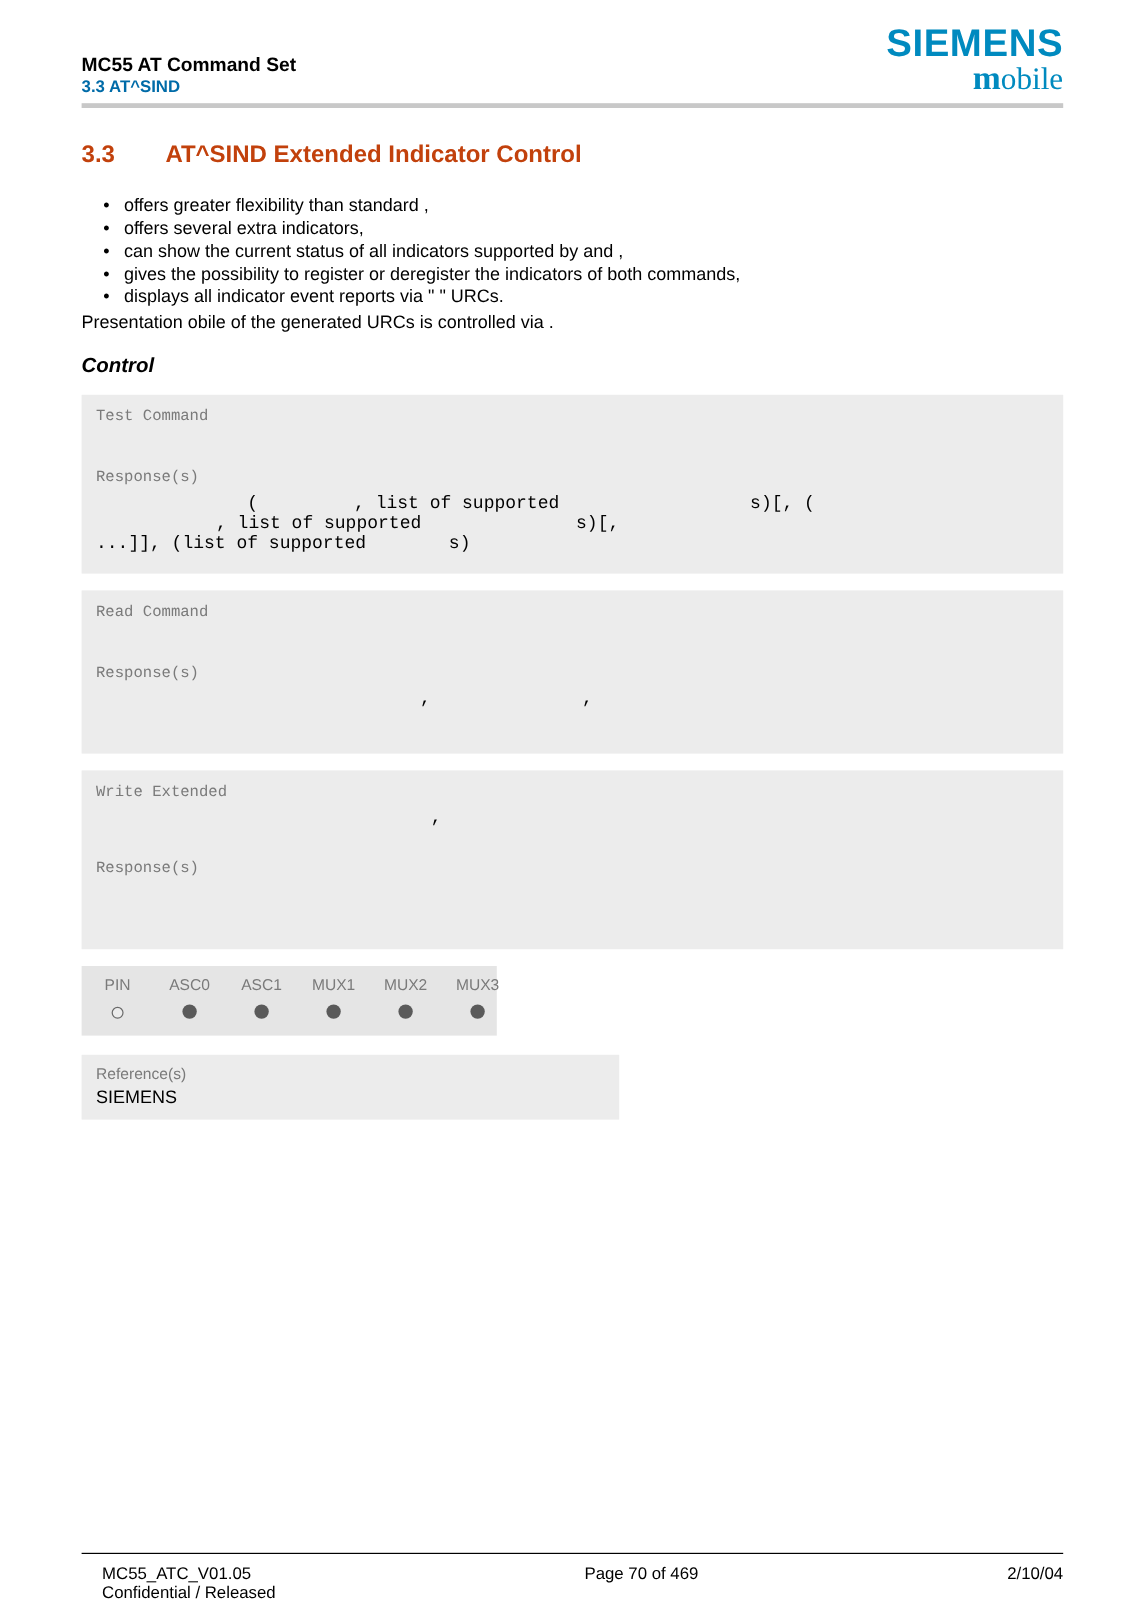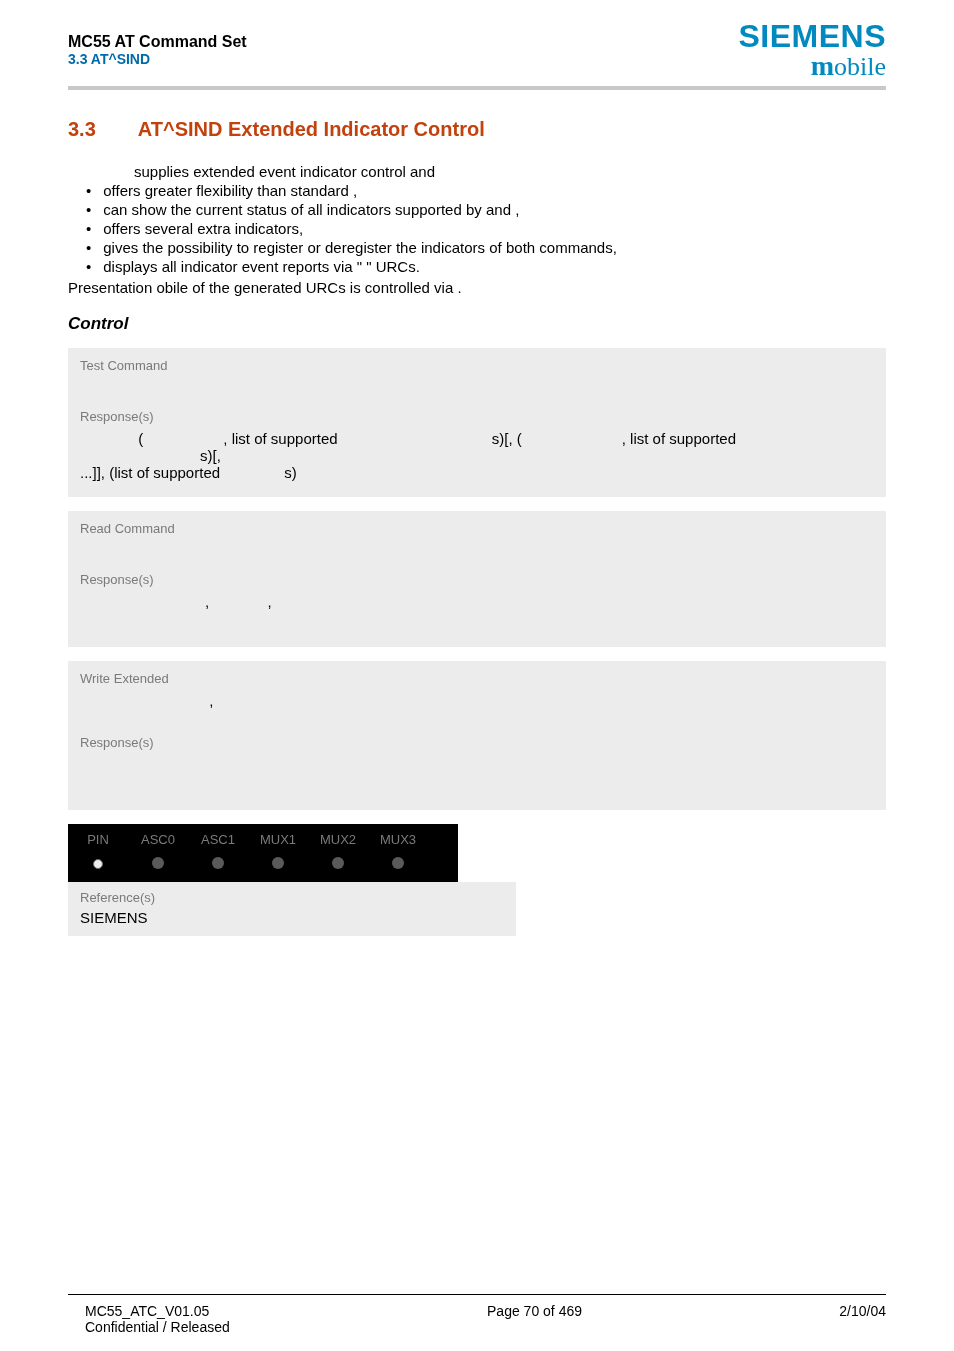--- a/index.html
+++ b/index.html
@@ -11,21 +11,21 @@
     height: 1351px;
     position: relative;
     font-size: 15px;
   }
   .page {
     padding: 20px 68px 0 68px;
   }
   .header-row {
     display: flex;
     justify-content: space-between;
-    align-items: center;
+    align-items: flex-end;
     margin-bottom: 6px;
   }
   .header-left { }
   .hl-title {
     font-weight: bold;
     font-size: 16px;
   }
   .hl-sub {
     font-weight: bold;
     font-size: 14px;
@@ -87,20 +87,21 @@
     font-style: italic;
     font-weight: bold;
     font-size: 17px;
     margin-top: 18px;
     margin-bottom: 14px;
   }
   .panel {
     background: #ececec;
     width: 100%;
     margin-bottom: 14px;
+    font-family: Liberation Mono, monospace;
   }
   .panel-label {
     color: #7a7a7a;
     font-size: 13px;
     padding: 10px 12px 0 12px;
   }
   .panel-body {
     padding: 6px 12px 16px 12px;
     min-height: 26px;
   }
@@ -112,22 +113,23 @@
     display: flex;
     flex-wrap: wrap;
     gap: 0;
     align-items: baseline;
   }
   .sp { white-space: pre; }
   .tall { min-height: 60px; }
   .dots-table {
     display: grid;
     grid-template-columns: repeat(6, 60px);
-    background: #000000;
-    width: 390px;
+    background: #e5e5e5;
+    width: 346px;
+    margin-bottom: 16px;
   }
   .dots-table .hcell {
     color: #7a7a7a;
     font-size: 13px;
     text-align: center;
     padding: 8px 0 4px 0;
   }
   .dots-table .dcell {
     text-align: center;
     padding: 4px 0 10px 0;
@@ -187,31 +189,30 @@
       <div class="brand-mobile"><b>m</b><span>obile</span></div>
     </div>
   </div>
   <div class="top-rule"></div>
 
   <div class="section-heading">
     <span class="num">3.3</span>
     <span>AT^SIND   Extended Indicator Control</span>
   </div>
 
-  <div class="intro-line">supplies extended event indicator control and</div>
 
   <ul class="bullet-list">
     <li>
         <span>offers greater flexibility than standard               ,</span>
       </li>
     <li>
+        <span>offers several extra indicators,</span>
+      </li>
+    <li>
         <span>can show the current status of all indicators supported by                  and               ,</span>
-      </li>
-    <li>
-        <span>offers several extra indicators,</span>
       </li>
     <li>
         <span>gives the possibility to register or deregister the indicators of both commands,</span>
       </li>
     <li>
         <span>displays all indicator event reports via "            " URCs.</span>
       </li>
   </ul>
 
   <div class="para">Presentation obile of the generated URCs is controlled via             .</div>

